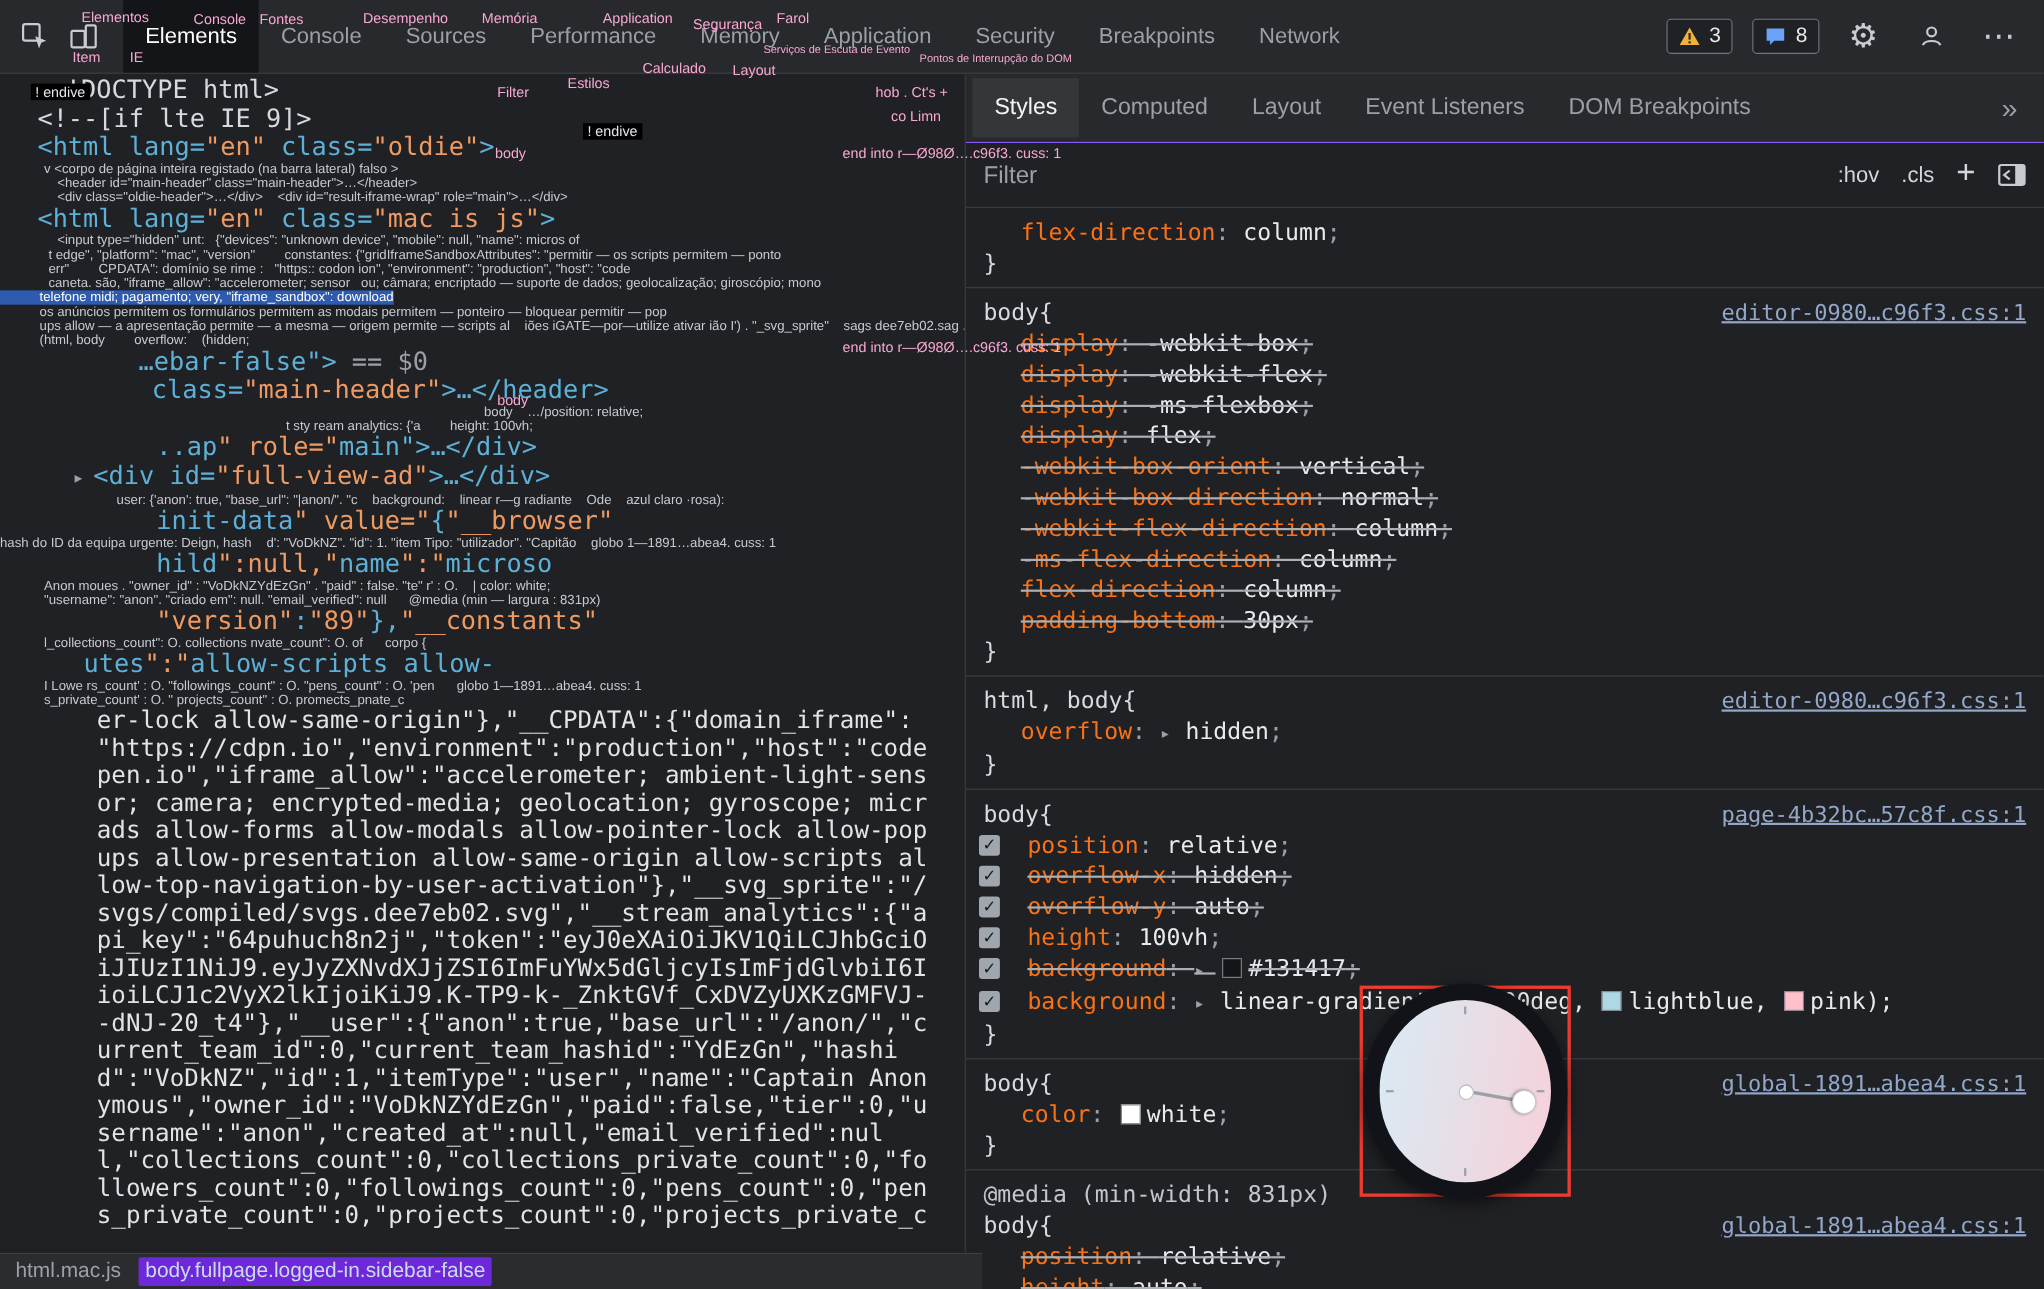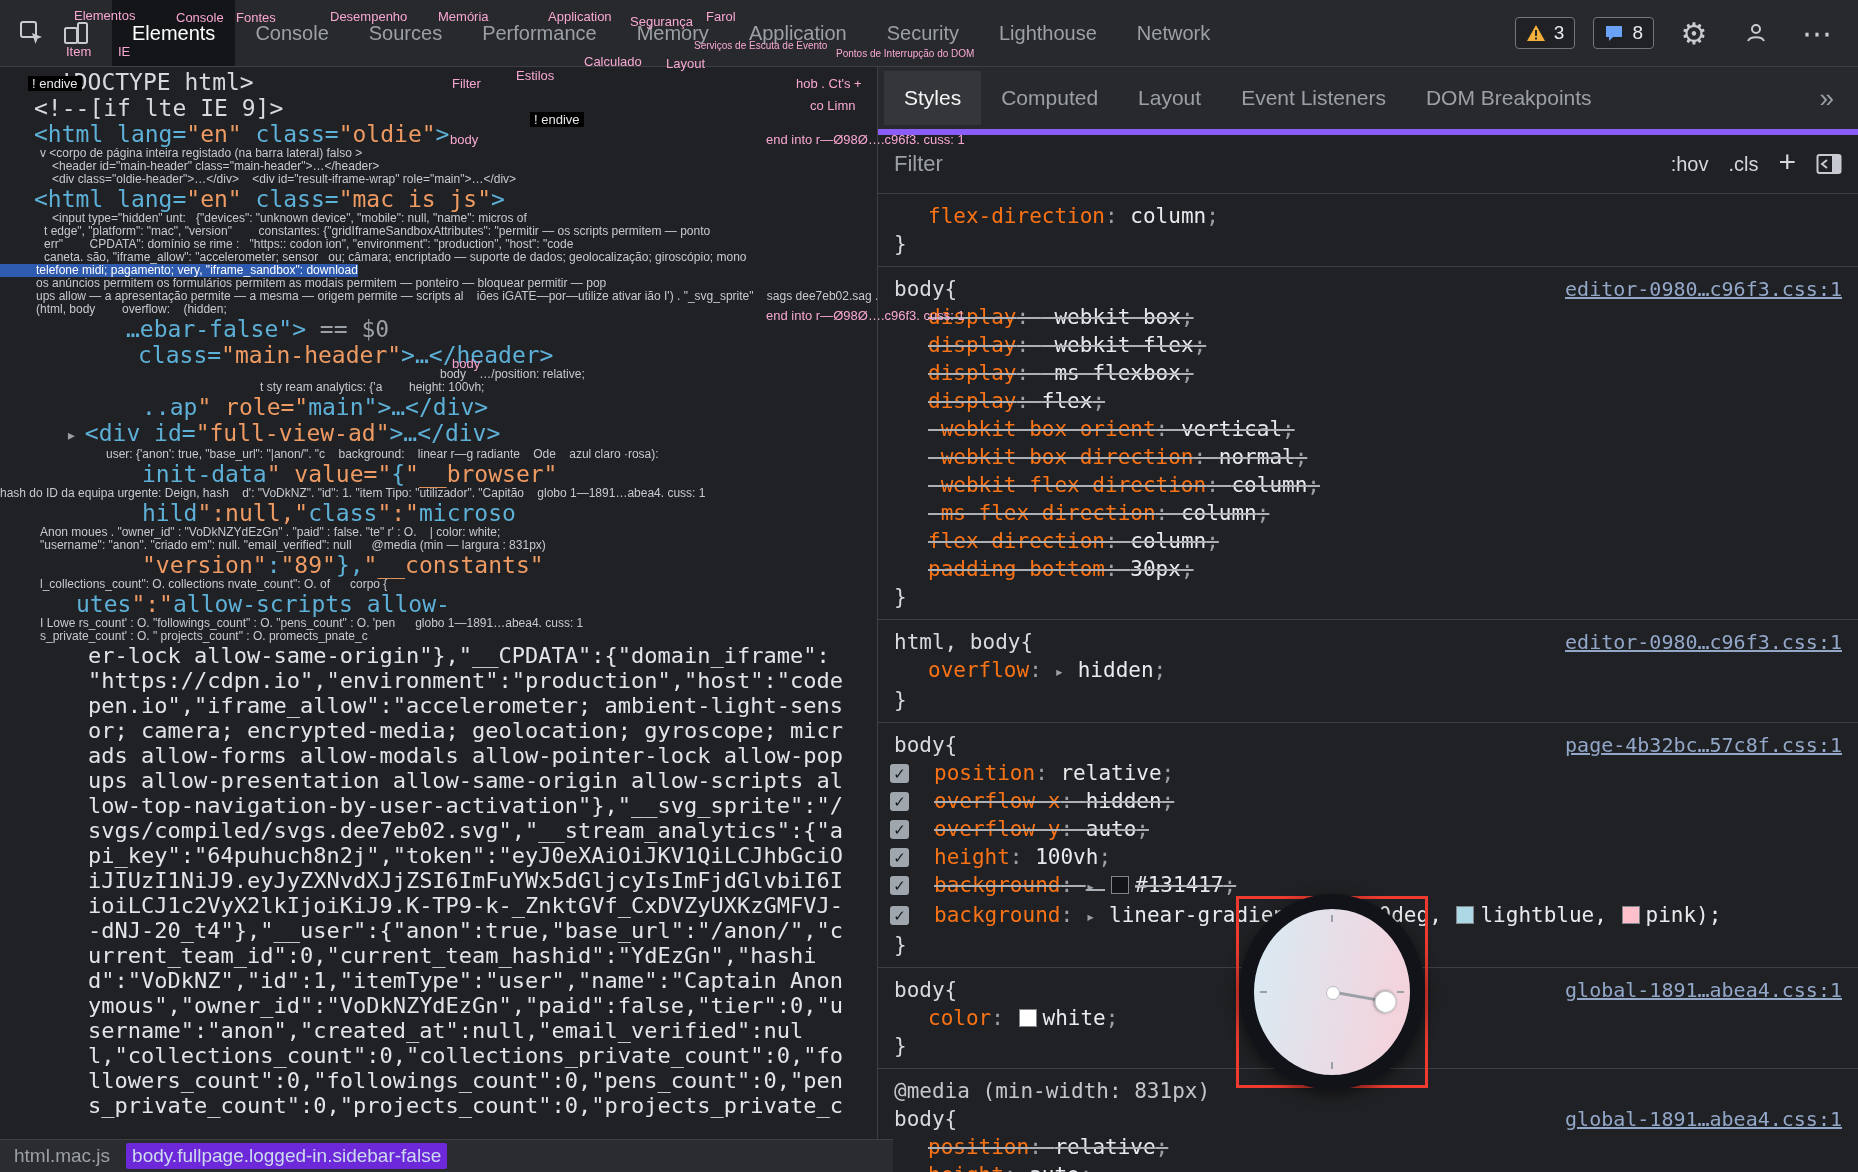--- a/index.html
+++ b/index.html
@@ -35,21 +35,21 @@
   .marker{color:#9aa0a6;}
   .tw{color:#9aa0a6;margin-right:8px;font-size:18px;}
   
   .statusbar{position:absolute;left:0;bottom:0;width:877px;height:32px;background:#2b2c2f;
     border-top:1px solid #3c4043;display:flex;align-items:center;padding:0 8px;gap:10px;font-size:19px;z-index:6;}
   .crumb{color:#9aa0a6;padding:2px 6px;white-space:nowrap;}
   .crumb.active{background:#6d28d9;color:#ccdaf0;border-radius:2px;}
   
   .styles-panel{position:absolute;top:67px;right:0;left:877px;bottom:0;background:#202124;
     border-left:1px solid #3c4043;display:flex;flex-direction:column;}
-  .styles-tabs{height:62px;display:flex;align-items:center;background:#28292c;border-bottom:6px solid #8b5cf6;padding:0 6px;}
+  .styles-tabs{height:62px;display:flex;align-items:center;background:#28292c;border-bottom:1px solid #8b5cf6;padding:0 6px;}
   .sidebar-tab{padding:15px 20px;color:#9aa0a6;font-size:21px;white-space:nowrap;}
   .sidebar-tab.active{background:#35363a;color:#f3f5f7;}
   .more-tabs{margin-left:auto;color:#9aa0a6;font-size:26px;padding:0 18px;}
   .filter-row{height:58px;display:flex;align-items:center;border-bottom:1px solid #3c4043;padding:0 16px;gap:20px;}
   .filter-ph{color:#9aa0a6;font-size:22px;flex:1;}
   .toggle{color:#d3d6db;font-size:20px;}
   .toggle.plus{font-size:30px;margin-top:-5px;}
   .dock-icon{display:flex;align-items:center;}
   .rules{flex:1;overflow:hidden;font-family:"DejaVu Sans Mono", monospace;font-size:21px;}
   .rule-section{border-bottom:1px solid #3c4043;padding:8px 0;}
@@ -111,21 +111,21 @@
       </svg>
   </div>
   <div class="panel-tabs">
       <div class="panel-tab active">Elements</div>
       <div class="panel-tab">Console</div>
       <div class="panel-tab">Sources</div>
       <div class="panel-tab">Performance</div>
       <div class="panel-tab">Memory</div>
       <div class="panel-tab">Application</div>
       <div class="panel-tab">Security</div>
-      <div class="panel-tab">Lighthouse</div>
+      <div class="panel-tab">Breakpoints</div>
       <div class="panel-tab">Network</div>
     </div>
   <div class="tb-right">
     <div class="badge">
       <span class="badge-icon">
         <svg width="20" height="18" viewBox="0 0 20 18">
             <path d="M10 1 L19 17 H1 Z" fill="#f2b13c"></path>
             <rect x="9" y="6" width="2" height="6" fill="#28292c"></rect>
             <rect x="9" y="13.5" width="2" height="2" fill="#28292c"></rect>
           </svg>
@@ -170,21 +170,21 @@
       <div class="ln ln-tiny" style="padding-left: 36px;">(html, body        overflow:    (hidden;</div>
       <div class="ln ln-html" style="padding-left: 126px;"><span class="st">…ebar-false"&gt;</span><span class="marker"> == $0</span></div>
       <div class="ln ln-html" style="padding-left: 138px;"><span class="st">class=</span><span class="sv">"main-header"</span><span class="st">&gt;…&lt;/header&gt;</span></div>
       <div class="ln ln-tiny" style="padding-left: 440px;">body    …/position: relative;</div>
       <div class="ln ln-tiny" style="padding-left: 260px;">t sty ream analytics: {'a        height: 100vh;</div>
       <div class="ln ln-html" style="padding-left: 142px;"><span class="st">..ap</span><span class="sv">" role="</span><span class="st">main"&gt;…&lt;/div&gt;</span></div>
       <div class="ln ln-html" style="padding-left: 66px;"><span class="tw">▸</span><span class="st">&lt;div id=</span><span class="sv">"full-view-ad"</span><span class="st">&gt;…&lt;/div&gt;</span></div>
       <div class="ln ln-tiny" style="padding-left: 106px;">user: {'anon': true, "base_url": "|anon/". "c    background:    linear r—g radiante    Ode    azul claro ·rosa):</div>
       <div class="ln ln-html" style="padding-left: 142px;"><span class="st">init-data</span><span class="sv">" value="</span><span class="st">{</span><span class="sv">"__browser"</span></div>
       <div class="ln ln-tiny" style="">hash do ID da equipa urgente: Deign, hash    d': "VoDkNZ". "id": 1. "item Tipo: "utilizador". "Capitão    globo 1—1891…abea4. cuss: 1</div>
-      <div class="ln ln-html" style="padding-left: 142px;"><span class="st">hild</span><span class="sv">":null,"</span><span class="st">class</span><span class="sv">":"</span><span class="st">microso</span></div>
+      <div class="ln ln-html" style="padding-left: 142px;"><span class="st">hild</span><span class="sv">":null,"</span><span class="st">name</span><span class="sv">":"</span><span class="st">microso</span></div>
       <div class="ln ln-tiny" style="padding-left: 40px;">Anon moues . "owner_id" : "VoDkNZYdEzGn" . "paid" : false. "te" r' : O.    | color: white;</div>
       <div class="ln ln-tiny" style="padding-left: 40px;">"username": "anon". "criado em": null. "email_verified": null      @media (min — largura : 831px)</div>
       <div class="ln ln-html" style="padding-left: 142px;"><span class="sv">"version"</span><span class="st">:</span><span class="sv">"89"</span><span class="st">},</span><span class="sv">"__constants"</span></div>
       <div class="ln ln-tiny" style="padding-left: 40px;">l_collections_count": O. collections nvate_count": O. of      corpo {</div>
       <div class="ln ln-html" style="padding-left: 76px;"><span class="st">utes</span><span class="sv">":"</span><span class="st">allow-scripts allow-</span></div>
       <div class="ln ln-tiny" style="padding-left: 40px;">I Lowe rs_count' : O. "followings_count" : O. "pens_count" : O. 'pen      globo 1—1891…abea4. cuss: 1</div>
       <div class="ln ln-tiny" style="padding-left: 40px;">s_private_count' : O. " projects_count" : O. promects_pnate_c</div>
       <div class="ln ln-json" style="padding-left: 88px;">er-lock allow-same-origin"},"__CPDATA":{"domain_iframe":</div>
       <div class="ln ln-json" style="padding-left: 88px;">"https://cdpn.io","environment":"production","host":"code</div>
       <div class="ln ln-json" style="padding-left: 88px;">pen.io","iframe_allow":"accelerometer; ambient-light-sens</div>

